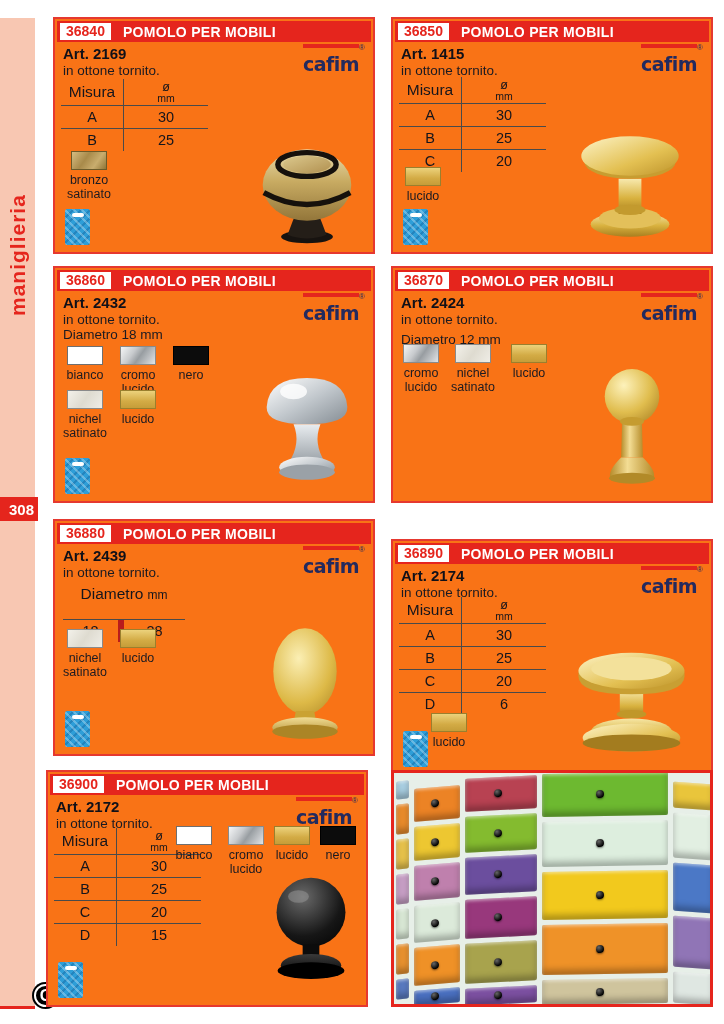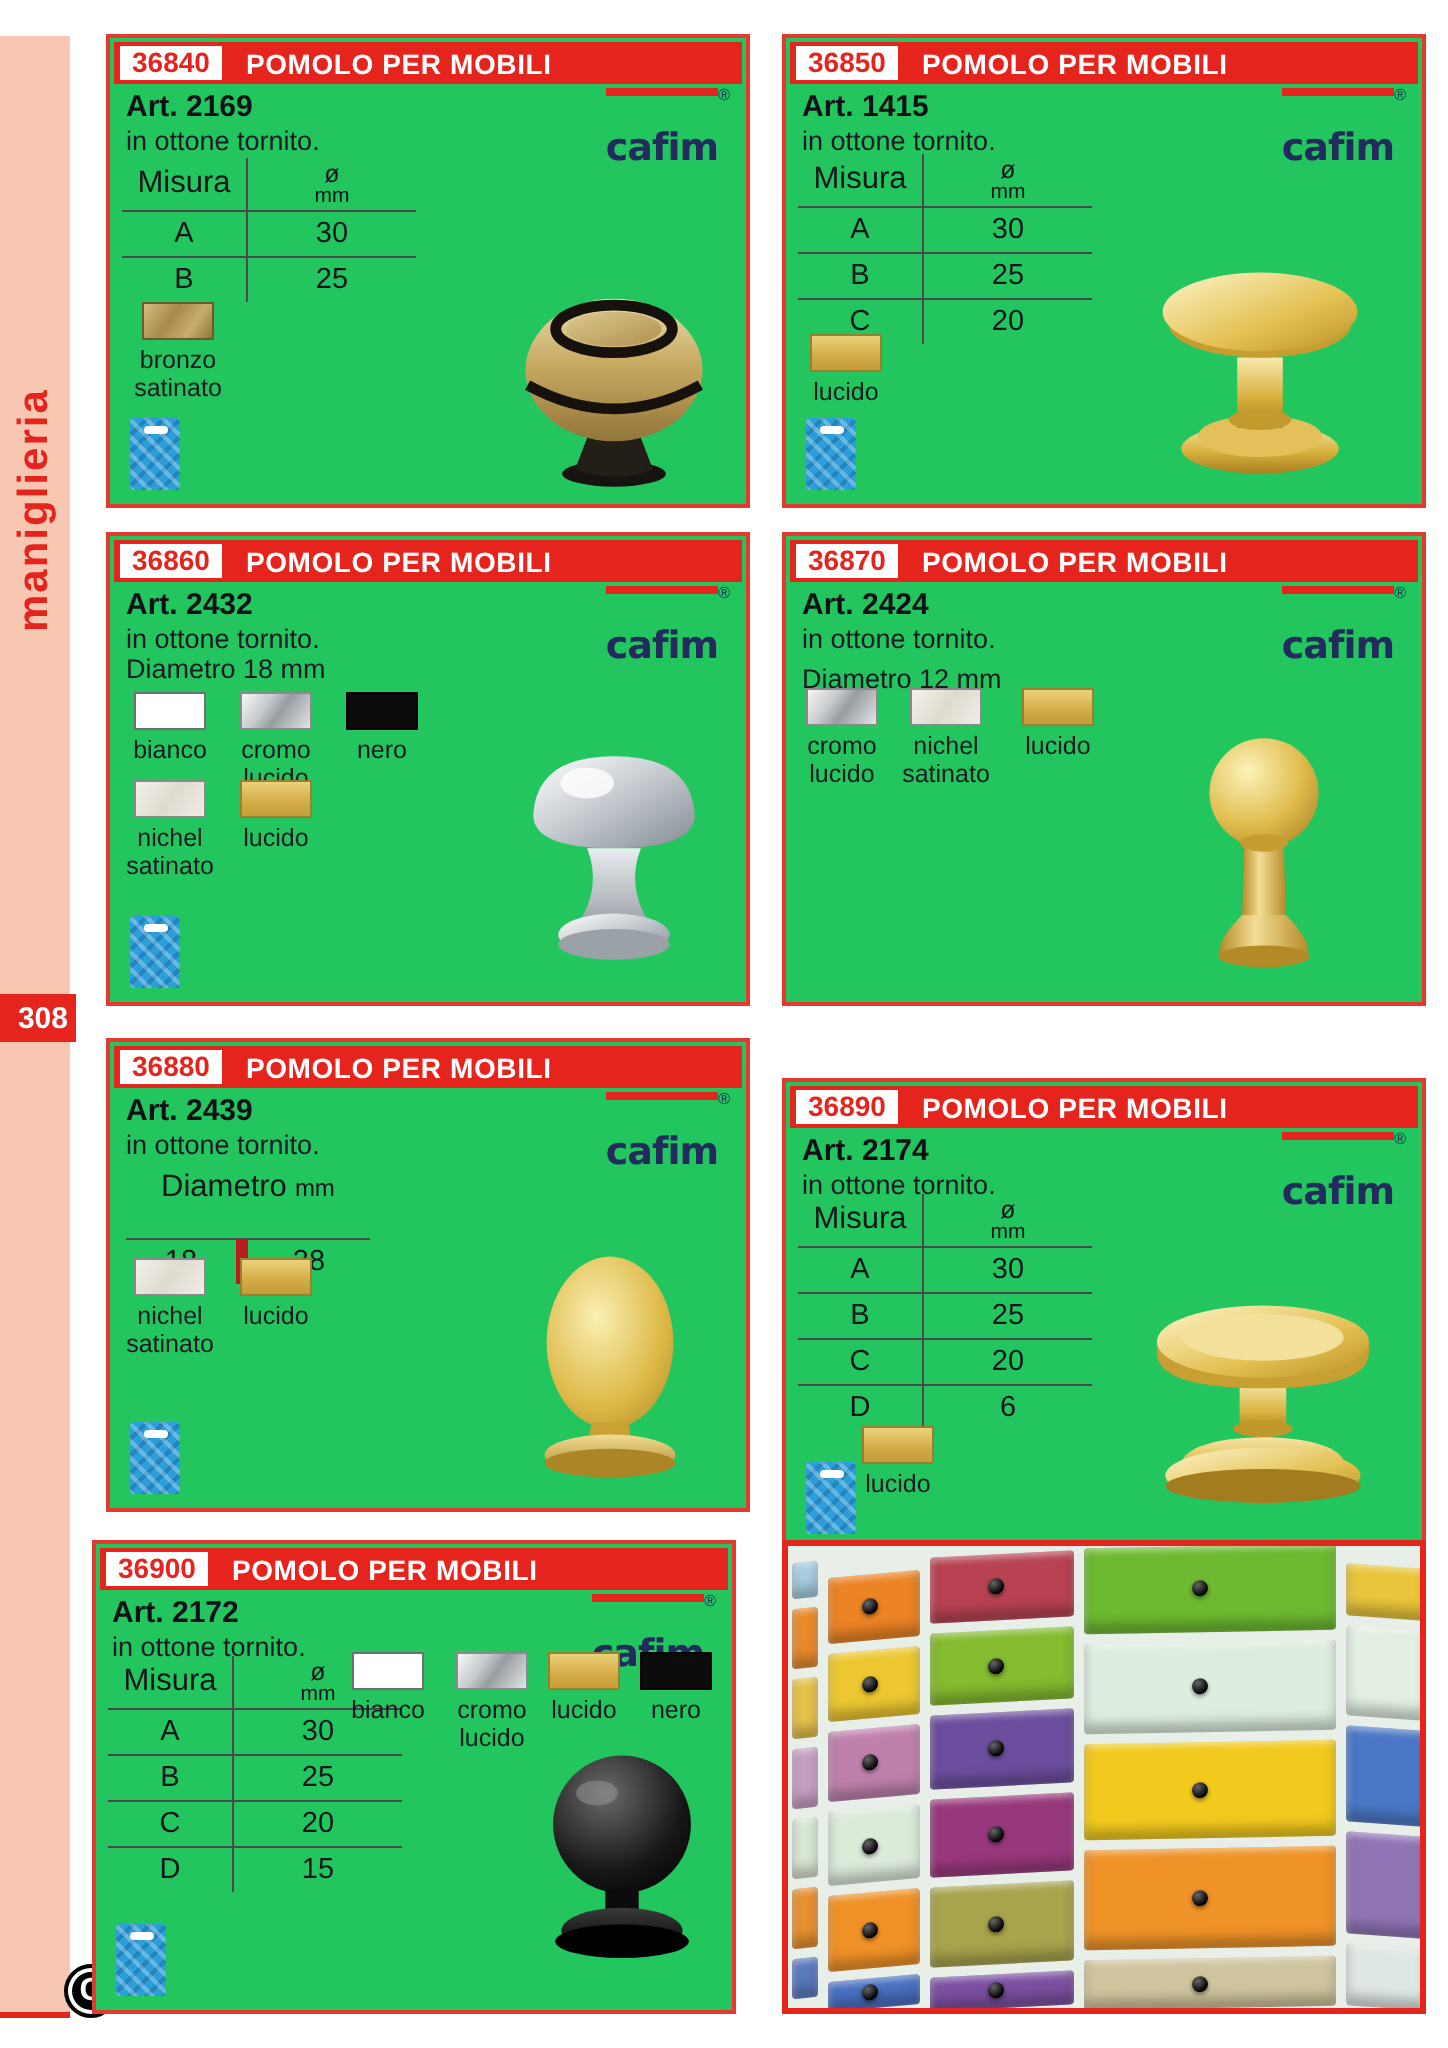--- a/index.html
+++ b/index.html
@@ -15,28 +15,28 @@
   .page-badge{position:absolute;left:0;top:497px;width:38px;height:24px;background:#e5251d;
         color:#fff;font-weight:bold;font-size:15px;display:flex;align-items:center;
         justify-content:flex-end;padding-right:4px;box-sizing:border-box;}
   .sidebar-rule{position:absolute;left:0;top:1006px;width:35px;height:3px;background:#e5251d;}
   .footer-logo{position:absolute;left:32px;top:982px;width:27px;height:27px;border-radius:50%;
         background:#000;color:#fff;font-weight:bold;font-size:16px;
         display:flex;align-items:center;justify-content:center;
         box-shadow:inset 0 0 0 2px #000, inset 0 0 0 4px #fff;}
 
   
-  .cell{position:absolute;width:322px;height:237px;border:2px solid #e6382f;background:#22c55e;box-sizing:border-box;}
+  .cell{position:absolute;width:322px;height:237px;border:2px solid #e6382f;background:#f97316;box-sizing:border-box;}
   .hdr{position:absolute;left:2px;right:2px;top:2px;height:21px;background:#e5251d;display:flex;align-items:center;}
   .code{background:#fff;color:#e5251d;font-weight:bold;font-size:14px;line-height:17px;
         padding:0 6px;margin-left:3px;}
   .hdr-title{color:#fff;font-weight:bold;font-size:14px;margin-left:12px;letter-spacing:.3px;}
 
   .cafim{position:absolute;right:8px;top:25px;line-height:1;}
-  .cafim .word{display:inline-block;border-top:4px solid #e5251d;padding-top:17px;
+  .cafim .word{display:inline-block;border-top:4px solid #e5251d;padding-top:7px;
         font-weight:bold;font-size:19px;color:#232a5e;letter-spacing:-.5px;
         font-family:"DejaVu Sans",sans-serif;}
   .cafim .reg{font-size:8px;color:#232a5e;vertical-align:top;}
 
   .art{position:absolute;left:8px;top:26px;font-size:15px;font-weight:bold;color:#101018;}
   .desc{position:absolute;left:8px;font-size:13.5px;color:#1a1a22;}
 
   
   .mtable{position:absolute;color:#15151c;}
   .mrow{display:flex;height:22px;}

